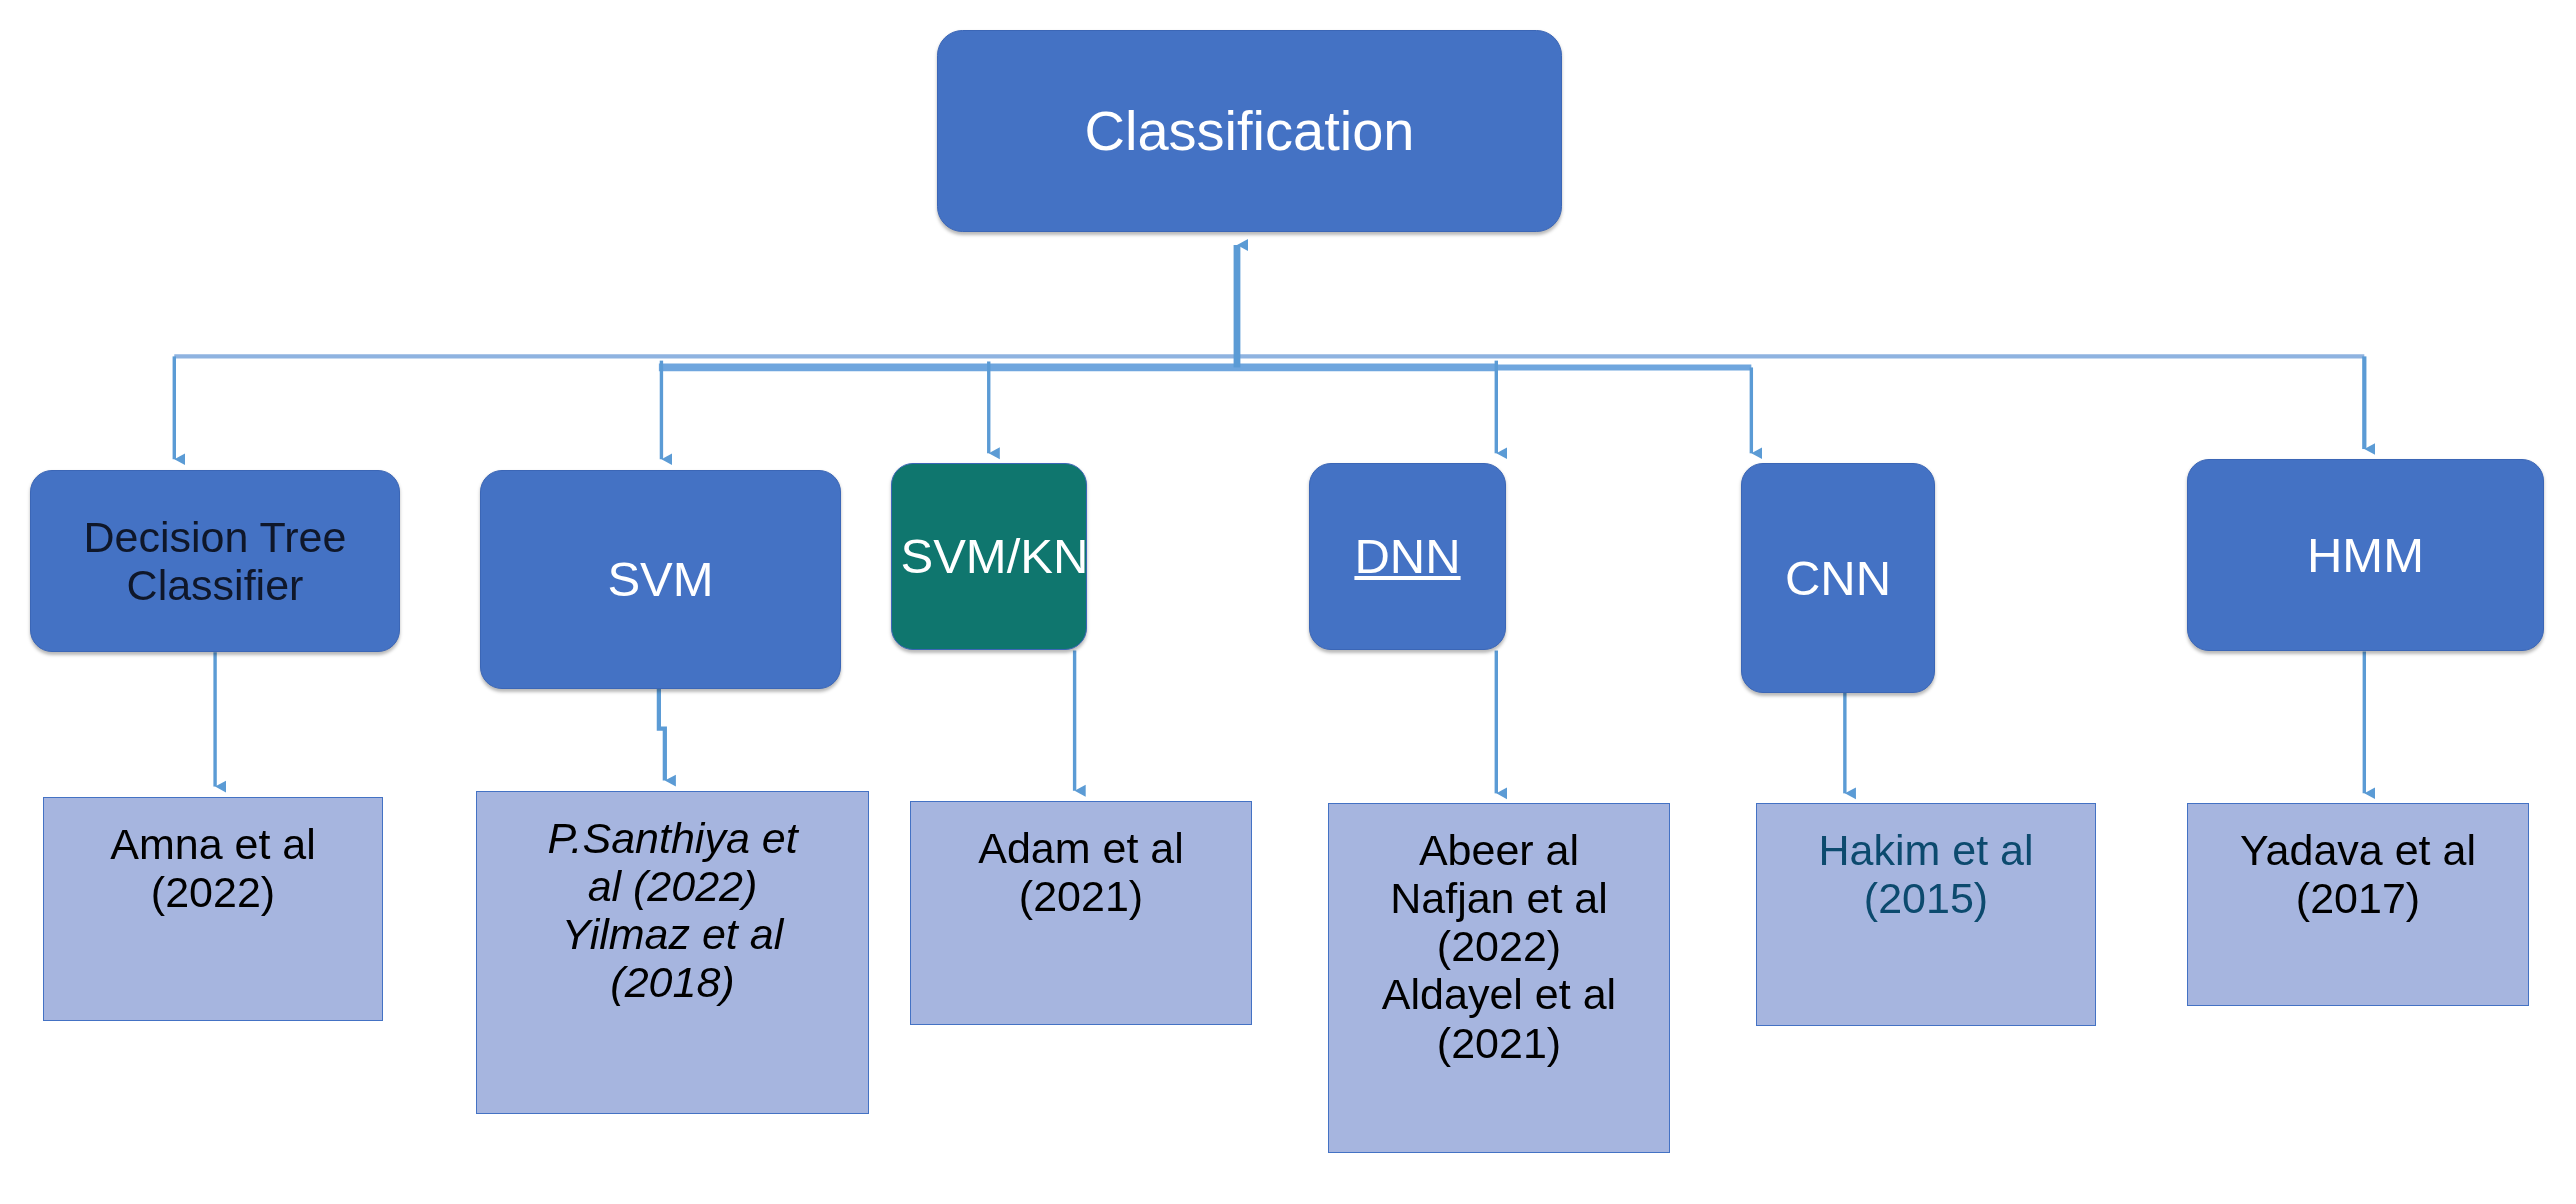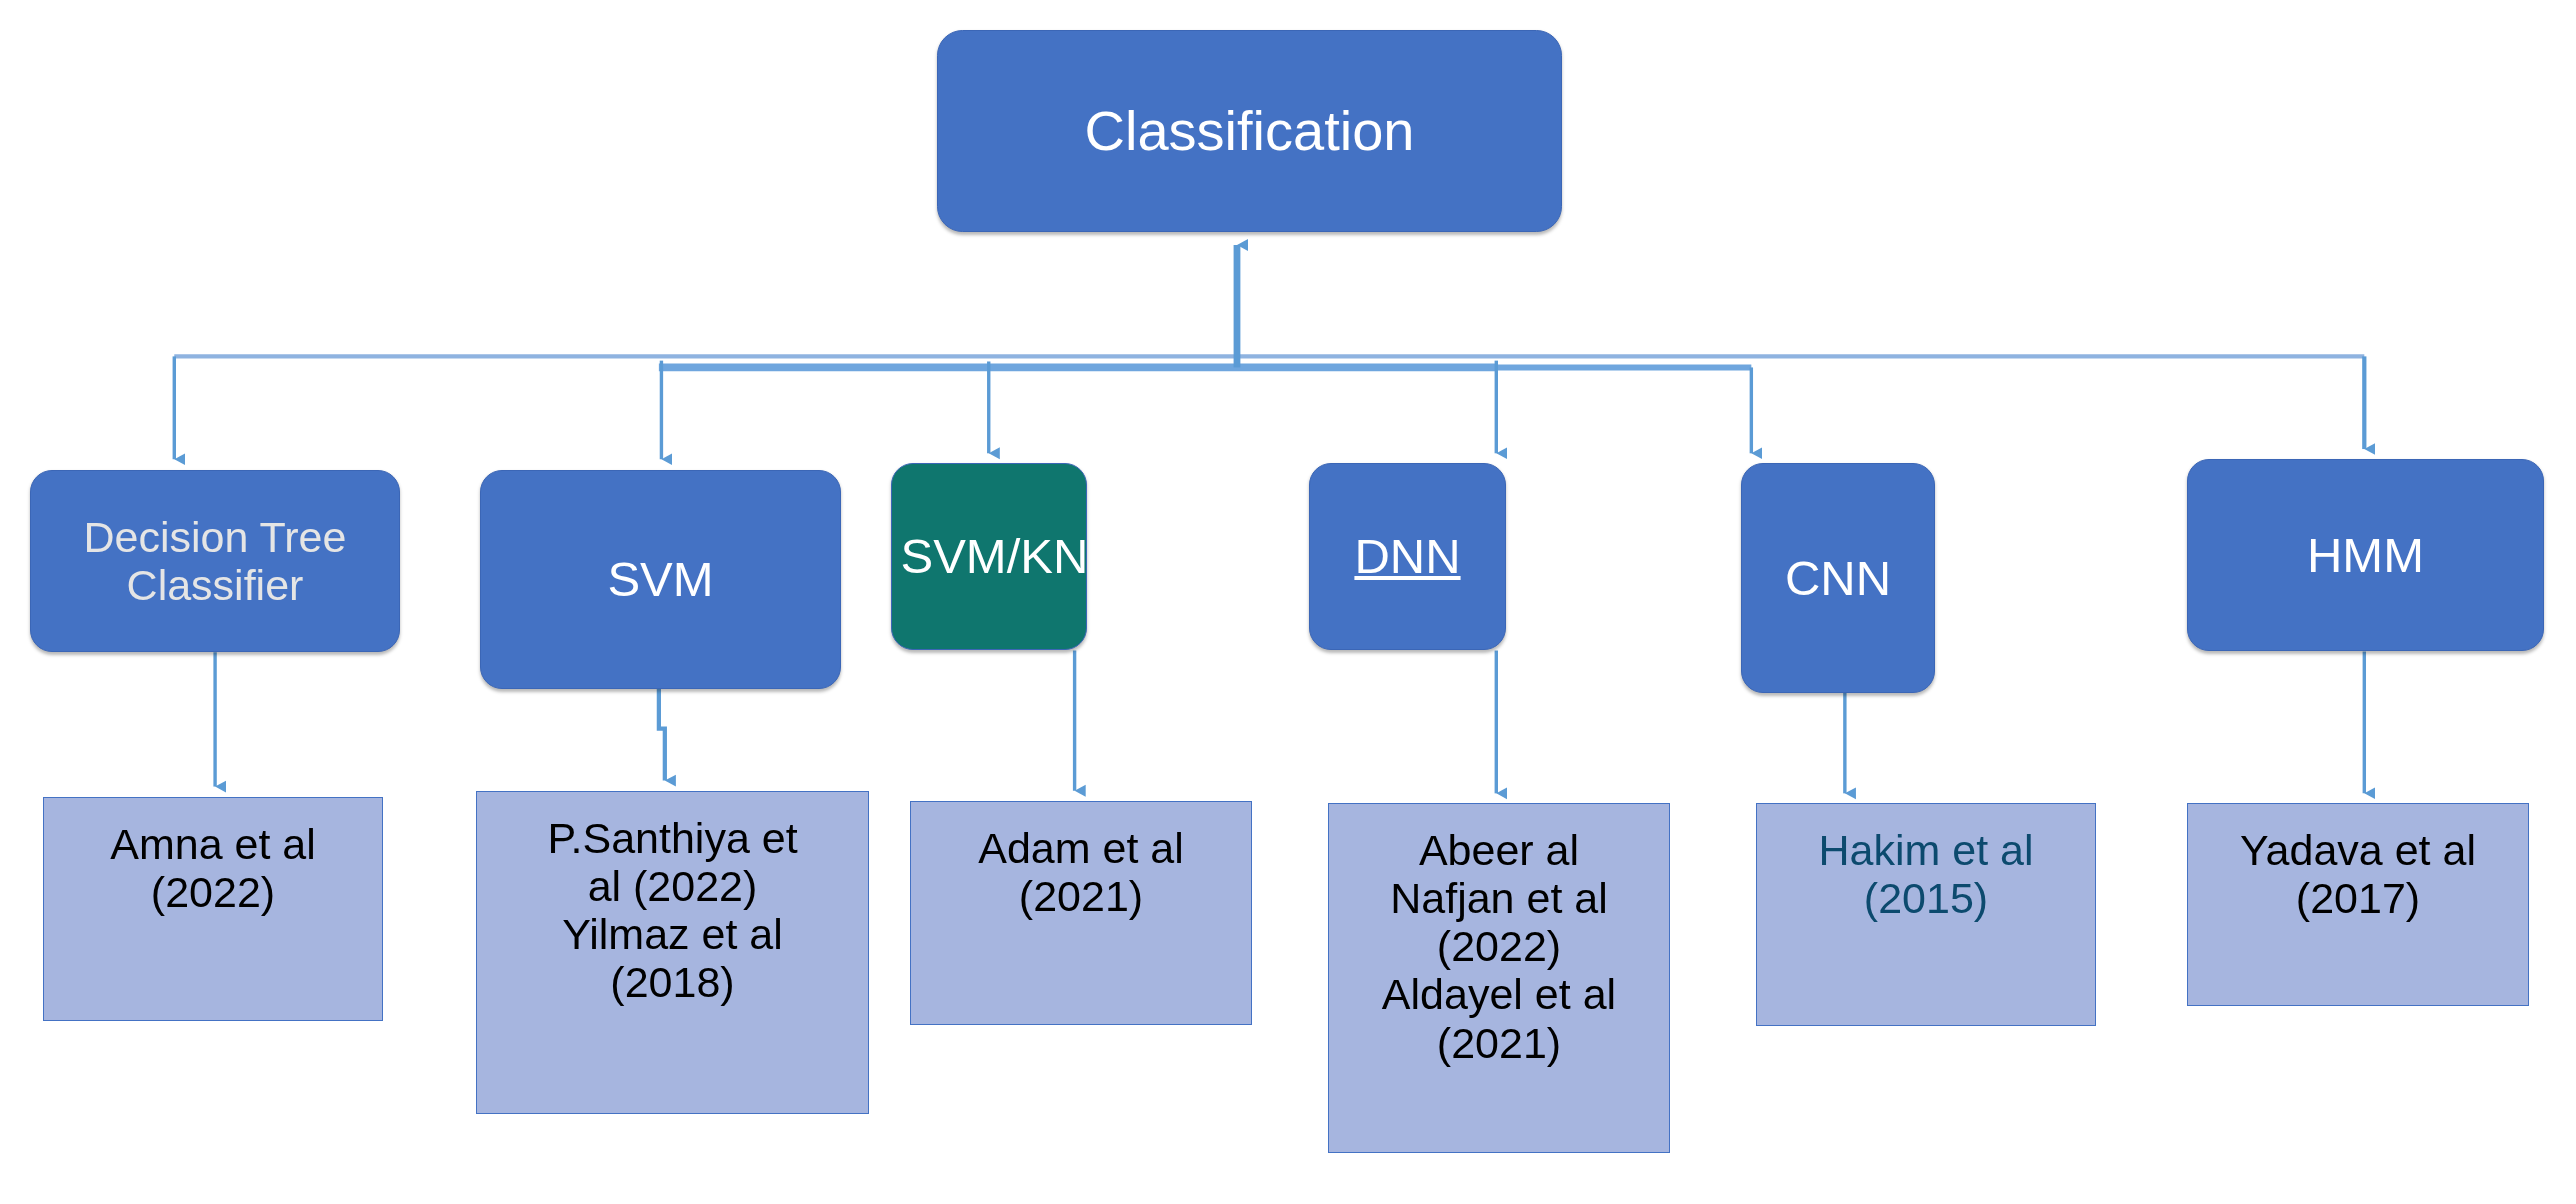--- a/index.html
+++ b/index.html
@@ -137,21 +137,21 @@
     </g>
     <g>
       <path d="M2781,766 L2781,933" stroke="#5B9BD5" stroke-width="4" fill="none" marker-end="url(#ah-down)"></path>
     </g>
   </svg>
 
   <div class="node node-primary node-root" id="root-classification" style="left: 927px; top: 30px; width: 625px; height: 202px; background: rgb(68, 114, 196); color: rgb(255, 255, 255);">
     <span class="txt">Classification</span>
   </div>
 
-  <div class="node node-primary two-line" id="method-decision-tree" style="left: 30px; top: 470px; width: 370px; height: 182px; background: rgb(68, 114, 196); color: #e5e5e5;">
+  <div class="node node-primary two-line" id="method-decision-tree" style="left: 30px; top: 470px; width: 370px; height: 182px; background: rgb(68, 114, 196); color: #0f172a;">
     <span class="txt">Decision Tree
 Classifier</span>
   </div>
   <div class="node node-primary" id="method-svm" style="left: 480px; top: 470px; width: 361px; height: 219px; background: rgb(68, 114, 196); color: rgb(255, 255, 255);">
     <span class="txt">SVM</span>
   </div>
   <div class="node node-primary" id="method-svm-knn" style="left: 891px; top: 463px; width: 196px; height: 187px; background: #0f766e; color: rgb(255, 255, 255);">
     <span class="txt">SVM/KNN</span>
   </div>
   <div class="node node-primary" id="method-dnn" style="left: 1309px; top: 463px; width: 197px; height: 187px; background: rgb(68, 114, 196); color: rgb(255, 255, 255); text-decoration: underline;">
@@ -161,21 +161,21 @@
     <span class="txt">CNN</span>
   </div>
   <div class="node node-primary" id="method-hmm" style="left: 2187px; top: 459px; width: 357px; height: 192px; background: rgb(68, 114, 196); color: rgb(255, 255, 255);">
     <span class="txt">HMM</span>
   </div>
 
   <div class="node node-citation" id="cite-amna" style="left: 43px; top: 797px; width: 340px; height: 224px; background: rgb(166, 181, 223); color: rgb(0, 0, 0); border-color: rgb(68, 114, 196);">
     <span class="txt">Amna et al
 (2022)</span>
   </div>
-  <div class="node node-citation" id="cite-santhiya" style="left: 476px; top: 791px; width: 393px; height: 323px; background: rgb(166, 181, 223); color: rgb(0, 0, 0); border-color: rgb(68, 114, 196);">
+  <div class="node node-citation" id="cite-santhiya" style="left: 476px; top: 791px; width: 393px; height: 323px; background: rgb(166, 181, 223); color: rgb(0, 0, 0); border-color: rgb(68, 114, 196); font-style: italic;">
     <span class="txt">P.Santhiya et
 al  (2022)
 Yilmaz et al
 (2018)</span>
   </div>
   <div class="node node-citation" id="cite-adam" style="left: 910px; top: 801px; width: 342px; height: 224px; background: rgb(166, 181, 223); color: rgb(0, 0, 0); border-color: rgb(68, 114, 196);">
     <span class="txt">Adam et al
 (2021)</span>
   </div>
   <div class="node node-citation" id="cite-nafjan" style="left: 1328px; top: 803px; width: 342px; height: 350px; background: rgb(166, 181, 223); color: rgb(0, 0, 0); border-color: rgb(68, 114, 196);">

